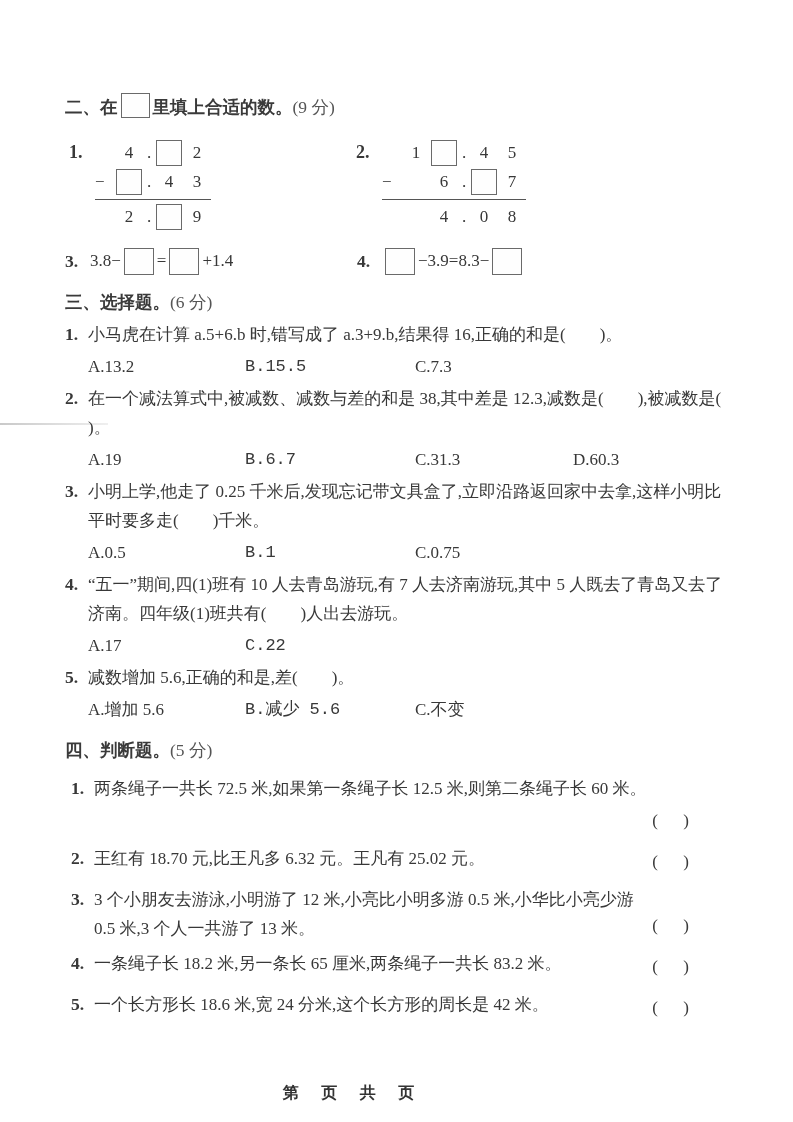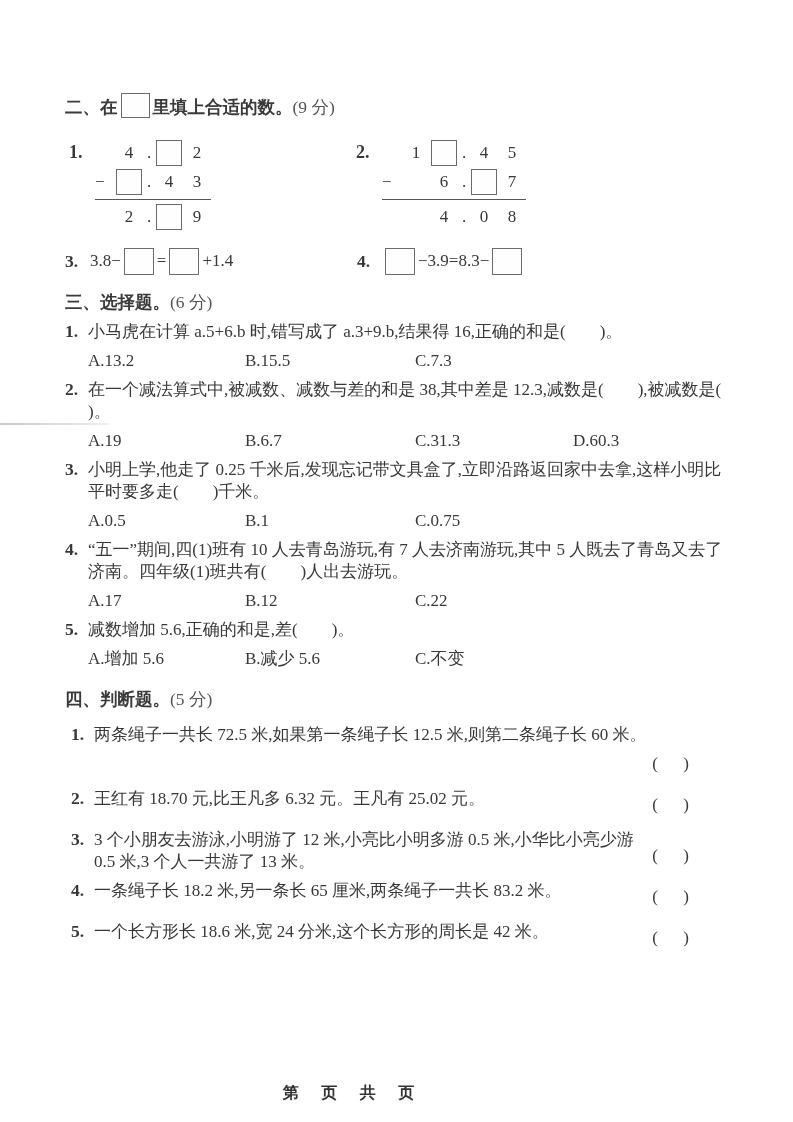--- a/index.html
+++ b/index.html
@@ -37,28 +37,28 @@
   .vline { border-top:1.4px solid #555; margin:3px 0 2px 0; }
 
   
   .eqrow { display:flex; align-items:center; margin-top:12px; height:36px; }
   .eq { display:flex; align-items:center; white-space:pre; }
   .eq .qnum { margin-right:2px; }
   .eq3 { width:292px; }
 
   
   .qnum { font-weight:bold; display:inline-block; width:23px; margin-left:-23px; font-size:17.5px; }
-  .qline { padding-left:23px; line-height:22px; }
+  .qline { padding-left:23px; line-height:29px; }
   .qtext, .jtext { white-space:pre-wrap; }
 
   
   .opts { display:flex; padding-left:23px; line-height:35px; }
   .opt  { white-space:pre; }
   .opt:nth-child(1){ width:157px; }
-  .opt:nth-child(2){ width:170px; }
+  .opt:nth-child(2){ width:170px;font-family:Liberation Mono, monospace; }
   .opt:nth-child(3){ width:158px; }
 
   
   .jq { margin:6px; }
   .jq-flex { display:flex; }
   .jq-flex .qline { flex:1; }
   .jmark { white-space:pre; align-self:flex-end; line-height:35px; margin-right:42px; color:#3a3a3a; }
   .jmark-line { text-align:right; padding-right:42px; line-height:35px; }
 
   .sec { margin-top:6px; }
@@ -192,21 +192,20 @@
         <span class="opt">A.0.5</span>
         <span class="opt">B.1</span>
         <span class="opt">C.0.75</span>
       </div>
     </div>
 
     <div>
       <div class="qline"><span class="qnum">4.</span><span class="qtext">“五一”期间,四(1)班有 10 人去青岛游玩,有 7 人去济南游玩,其中 5 人既去了青岛又去了济南。四年级(1)班共有(        )人出去游玩。</span></div>
       <div class="opts">
         <span class="opt">A.17</span>
-        <span class="opt">B.12</span>
         <span class="opt">C.22</span>
       </div>
     </div>
 
     <div>
       <div class="qline"><span class="qnum">5.</span><span class="qtext">减数增加 5.6,正确的和是,差(        )。</span></div>
       <div class="opts">
         <span class="opt">A.增加 5.6</span>
         <span class="opt">B.减少 5.6</span>
         <span class="opt">C.不变</span>

